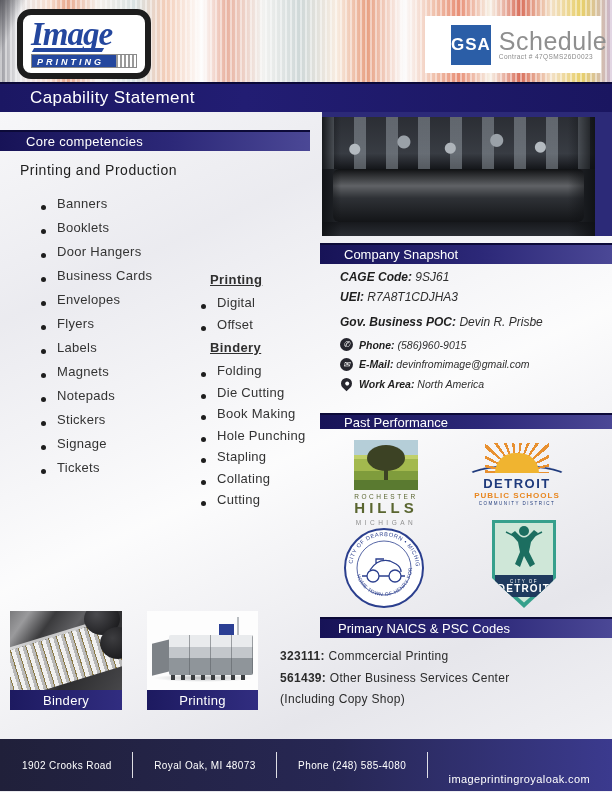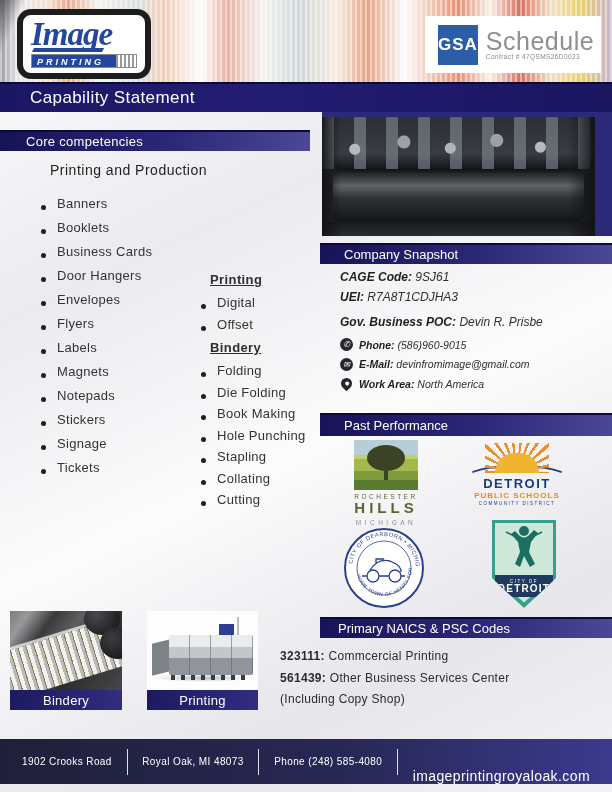--- a/index.html
+++ b/index.html
@@ -27,40 +27,40 @@
   .logo-word { font-family:"Liberation Serif", serif; font-style:italic; font-weight:bold;
     color:#24479e; font-size:33px; line-height:33px; letter-spacing:-1px; }
   .logo-swoosh { height:4px; background:#24479e; width:70px; margin:-3px 0 2px 2px; transform:skewX(-30deg); }
   .logo-sub-bar { display:flex; align-items:stretch; height:14px; margin-top:1px; border:1px solid #8a8a8a; }
   .logo-sub { background:#24479e; color:#fff; font-style:italic; font-weight:bold;
     font-size:9px; letter-spacing:3px; padding:2px 3px 0 5px; flex:1; }
   .logo-barcode { width:20px; background:repeating-linear-gradient(90deg,#9a9a9a 0 2px,#fff 2px 4px); }
 
   
   .gsa-box { position:absolute; left:425px; top:16px; width:176px; height:57px; background:#fff;
-    display:flex; align-items:center; padding:6px 13px; gap:8px; }
+    display:flex; align-items:center; padding:6px 26px; gap:8px; }
   .gsa-square { width:46px; height:40px; background:#2b5ea7; color:#fff; display:flex;
     align-items:center; justify-content:center; font-weight:bold; font-size:17px; letter-spacing:1px; }
   .gsa-right { display:flex; flex-direction:column; }
   .gsa-schedule { color:#8f8f8f; font-size:25px; line-height:24px; letter-spacing:.5px;text-align:right; }
   .gsa-contract { color:#8a8a8a; font-size:6.5px; letter-spacing:.4px; }
 
   
   .bar { position:absolute; color:#fff; border-top:2px solid #0c0a38;
     background:linear-gradient(90deg,#171357 0%, #2c2878 55%, #4b4896 100%);
     display:flex; align-items:center; }
   .capability-bar { left:0; top:82px; width:612px; height:30px; font-size:17px; padding-left:30px; letter-spacing:.4px;
     background:linear-gradient(90deg,#1b1763 0%, #221d73 40%, #1a1660 100%); }
   .core-bar { left:0; top:130px; width:310px; height:21px; font-size:13px; padding-left:26px; letter-spacing:.3px; }
   .snapshot-bar { left:320px; top:243px; width:292px; height:21px; font-size:13px; padding-left:24px; }
-  .past-bar { left:320px; top:413px; width:292px; height:23px; font-size:13px; padding-left:24px; }
+  .past-bar { left:320px; top:413px; width:292px; height:16px; font-size:13px; padding-left:24px; }
   .naics-bar { left:320px; top:617px; width:292px; height:21px; font-size:13px; padding-left:18px; }
 
   
-  .pp-heading { position:absolute; left:20px; top:162px; font-size:14px; letter-spacing:.5px; color:#1e1e1e;margin-left:30px; }
+  .pp-heading { position:absolute; left:20px; top:162px; font-size:14px; letter-spacing:.5px; color:#1e1e1e; }
   ul.plain { list-style:none; }
   ul.plain li { position:relative; padding-left:21px; font-size:13px; letter-spacing:.3px; color:#333; }
   ul.plain li::before { content:""; position:absolute; left:5px; top:9px; width:5px; height:5px;
     border-radius:50%; background:#1e1e1e; }
   .list-main { position:absolute; left:36px; top:196px; }
   .list-main li { height:24px; }
   .mid-col { position:absolute; left:196px; top:272px; width:130px; }
   .mid-heading { font-size:13px; font-weight:600; letter-spacing:.4px; color:#2f2f2f;
     text-decoration:underline; margin-left:14px; height:23px; }
   .mid-col ul.plain li { height:21.5px; }
@@ -165,25 +165,25 @@
       repeating-linear-gradient(90deg, rgba(0,0,0,0) 0 20px, rgba(90,95,100,.55) 20px 21px),
       linear-gradient(180deg,#e9ebed 0 30%, #c3c7cb 30% 58%, #8f959a 58% 100%); }
   .pm-feeder { position:absolute; left:5px; top:30px; width:22px; height:32px; background:#7d8287;
     transform:skewY(-14deg); }
   .pm-screen { position:absolute; left:72px; top:13px; width:15px; height:11px; background:#2b3f94; }
   .pm-pipe { position:absolute; left:90px; top:6px; width:2px; height:18px; background:#b9bdc1; }
   .pm-wheels { position:absolute; left:24px; top:64px; width:80px; height:5px;
     background:repeating-linear-gradient(90deg,#3a3d40 0 4px, rgba(0,0,0,0) 4px 10px); }
 
   
-  .footer { position:absolute; left:0; top:739px; width:612px; height:45px;
+  .footer { position:absolute; left:0; top:739px; width:612px; height:52px;
     background:linear-gradient(90deg,#20203a 0%, #272754 55%, #3b3a8e 100%);
     display:flex; align-items:center; justify-content:space-between; padding:0 22px; color:#fff; }
   .footer-item { font-size:10px; letter-spacing:.4px; }
-  .footer-item.site { font-size:14px;margin-top:28px; }
+  .footer-item.site { font-size:11px;margin-top:28px; }
   .footer-sep { width:1px; height:26px; background:rgba(255,255,255,.85); }
 </style>
 </head>
 <body>
 
 <div class="page">
 
   <div class="top-banner"></div>
 
   <div class="logo-box">
@@ -204,43 +204,43 @@
   </div>
 
   <div class="bar capability-bar">Capability Statement</div>
 
   <div class="bar core-bar">Core competencies</div>
   <div class="pp-heading">Printing and Production</div>
 
   <ul class="plain list-main">
     <li>Banners</li>
     <li>Booklets</li>
+    <li>Door Hangers</li>
     <li>Business Cards</li>
-    <li>Door Hangers</li>
     <li>Envelopes</li>
     <li>Flyers</li>
     <li>Labels</li>
     <li>Magnets</li>
     <li>Notepads</li>
     <li>Stickers</li>
     <li>Signage</li>
     <li>Tickets</li>
   </ul>
 
   <div class="mid-col">
     <div class="mid-heading">Printing</div>
     <ul class="plain">
       <li>Digital</li>
       <li>Offset</li>
     </ul>
     <div class="mid-gap"></div>
     <div class="mid-heading">Bindery</div>
     <ul class="plain">
       <li>Folding</li>
-      <li>Die Folding</li>
+      <li>Die Cutting</li>
       <li>Book Making</li>
       <li>Hole Punching</li>
       <li>Stapling</li>
       <li>Collating</li>
       <li>Cutting</li>
     </ul>
   </div>
 
   <div class="press-panel">
     <div class="press-photo">

